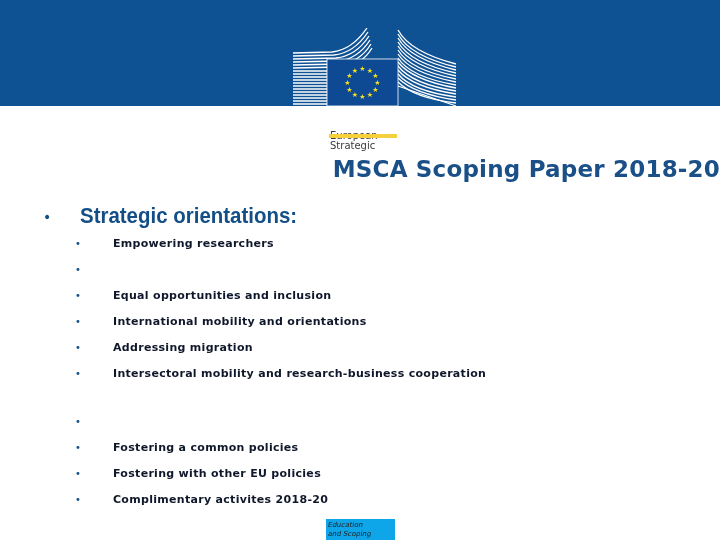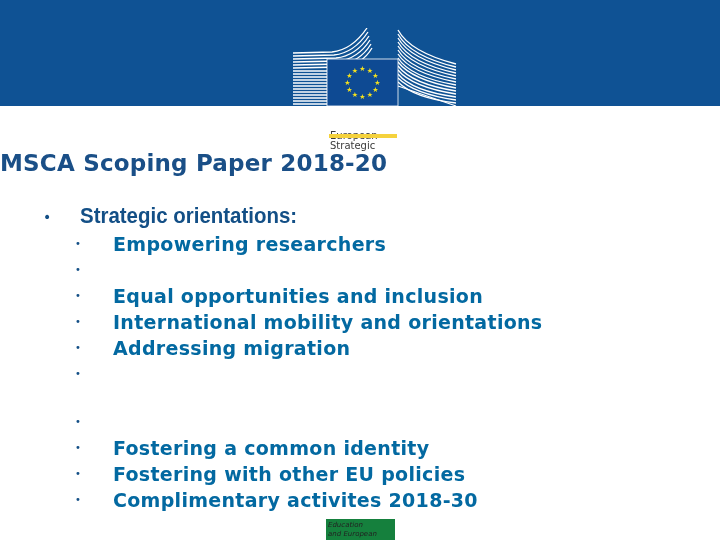--- a/index.html
+++ b/index.html
@@ -8,36 +8,36 @@
 
   .banner { position:absolute; left:0; top:0; width:720px; height:106px; background:#0f5294; }
 
   .logo { position:absolute; left:292px; top:28px; width:166px; height:112px; }
   .logo svg { display:block; }
 
   .ec-text { position:absolute; left:330px; top:110px; font-family:"DejaVu Sans", sans-serif;
              font-size:10px; line-height:10px; color:#3a3a3a;margin-top:21px; }
   .ec-bar { position:absolute; left:329px; top:134px; width:68px; height:4px; background:#f5d23d; }
 
-  .title { position:absolute; left:0; width:720px; top:150px; text-align:left;
+  .title { position:absolute; left:0; width:720px; top:156px; text-align:right;
            font-size:23px; font-weight:bold; color:#1a4f87; letter-spacing:0.2px; }
 
   .l1 { position:absolute; left:0; top:203px; width:720px; height:28px; }
   .l1 .bullet { position:absolute; left:43px; top:6px; font-size:14px; color:#134f86; }
   .l1 .text { position:absolute; left:80px; top:0; font-size:22px; font-weight:bold;
               font-family:"Liberation Sans", sans-serif; color:#134f86; transform:scaleX(0.93); transform-origin:left; }
 
   .items { position:absolute; left:0; top:232px; width:720px; }
   .item { position:relative; height:26px; }
   .item.wrap { height:48px; }
   .item .bullet { position:absolute; left:75px; top:6px; font-size:10px; color:#134f86; }
-  .item .text { position:absolute; left:113px; top:1px; width:500px; font-size:19px; font-weight:bold;
-                line-height:22px; color:#0369a1; letter-spacing:0.3px; }
+  .item .text { position:absolute; left:113px; top:1px; width:500px; font-size:11px; font-weight:bold;
+                line-height:22px; color:#0f172a; letter-spacing:0.3px; }
 
-  .dg-box { position:absolute; left:326px; top:519px; width:69px; height:21px; background:#15803d; }
+  .dg-box { position:absolute; left:326px; top:519px; width:69px; height:21px; background:#0ea5e9; }
   .dg-box span { display:block; font-family:"DejaVu Sans", sans-serif; font-style:italic;
                  font-size:7px; line-height:8.5px; color:#222; padding-left:2px; }
   .dg-box span:first-child { padding-top:2px; }
 </style>
 </head>
 <body>
 
 <div class="banner"></div>
 
 <div class="logo">
@@ -128,34 +128,35 @@
   <div class="item">
     <span class="bullet">•</span>
     <span class="text">International mobility and orientations</span>
   </div>
   <div class="item">
     <span class="bullet">•</span>
     <span class="text">Addressing migration</span>
   </div>
   <div class="item wrap">
     <span class="bullet">•</span>
+    <span class="text">Intersectoral mobility and research-business cooperation</span>
   </div>
   <div class="item">
     <span class="bullet">•</span>
   </div>
   <div class="item">
     <span class="bullet">•</span>
-    <span class="text">Fostering a common identity</span>
+    <span class="text">Fostering a common policies</span>
   </div>
   <div class="item">
     <span class="bullet">•</span>
     <span class="text">Fostering with other EU policies</span>
   </div>
   <div class="item">
     <span class="bullet">•</span>
-    <span class="text">Complimentary activites 2018-30</span>
+    <span class="text">Complimentary activites 2018-20</span>
   </div>
 </div>
 
 <div class="dg-box">
   <span>Education</span>
-  <span>and European</span>
+  <span>and Scoping</span>
 </div>
 
 </body></html>

